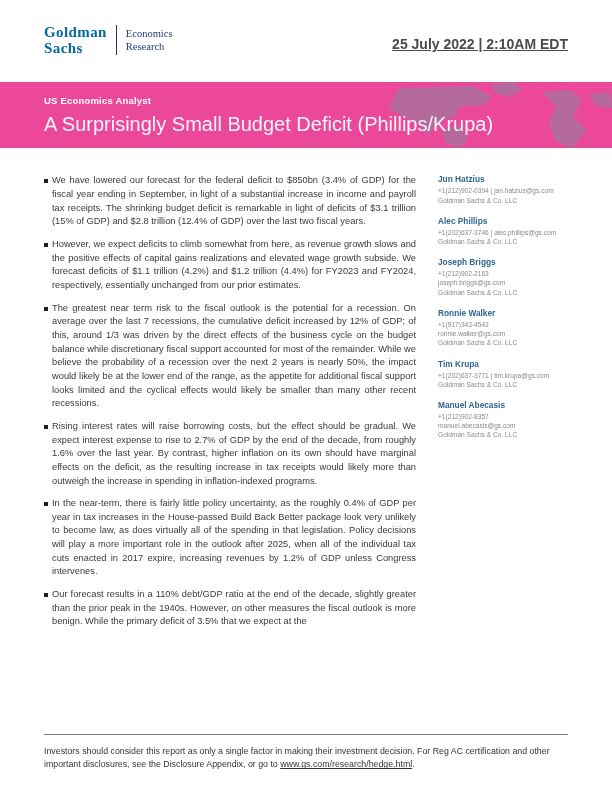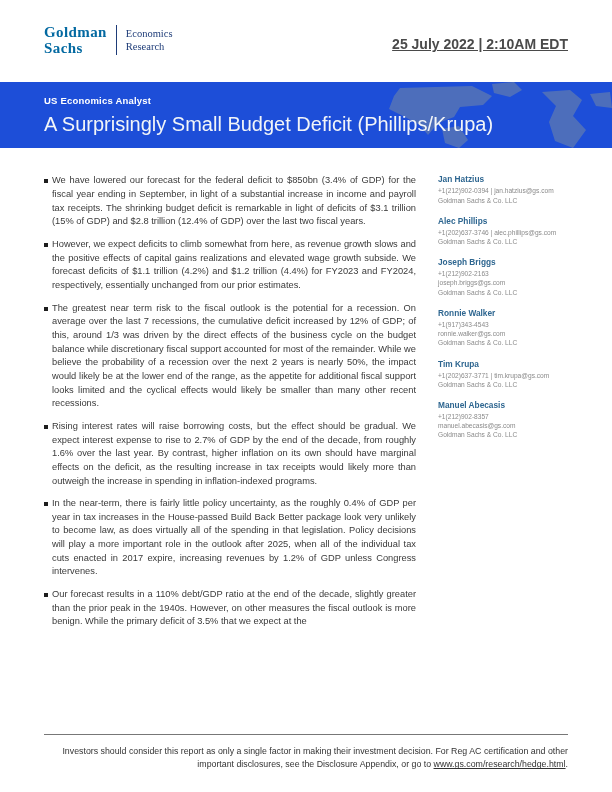--- a/index.html
+++ b/index.html
@@ -22,21 +22,21 @@
   }
   .logo-divider { width:1px; height:30px; background:#1e3c78; margin:0 9px; }
   .division {
     font-family:"Liberation Serif", serif; color:#1e3c78; font-size:10.5px;
     line-height:1.3;
   }
   .datetime { font-size:14px; color:#4a4a4a; font-weight:bold; margin-top:12px;text-decoration:underline; }
 
   
   .banner {
-    position:relative; margin-top:26px; background:#1d4ed8; height:66px;
+    position:relative; margin-top:26px; background:#ec4899; height:66px;
     padding:13px 44px 0 44px; overflow:hidden;
   }
   .banner-eyebrow {
     position:relative; z-index:2; color:#ffffff; font-size:9.5px;
     font-weight:bold; margin-bottom:7px; letter-spacing:.2px;
   }
   .banner-title {
     position:relative; z-index:2; color:#f2f5f8; font-size:20px; font-weight:400;
   }
   .map-svg { position:absolute; right:0; top:0; height:66px; z-index:1; }
@@ -56,21 +56,21 @@
   .analyst-contact {
     font-size:6.6px; color:#8a8a8a; line-height:1.4; white-space:pre-line;
     word-break:break-all;
   }
   .analyst-firm { font-size:6.6px; color:#8a8a8a; line-height:1.4; }
 
   
   .footer {
     position:absolute; left:44px; right:44px; bottom:20px;
     border-top:1px solid #777777; padding-top:10px;
-    font-size:8.8px; line-height:1.55; color:#333333;text-align:right;
+    font-size:8.8px; line-height:1.55; color:#333333;
   }
   .footer a { color:#333333; text-decoration:underline; cursor:pointer; }
 </style>
 </head>
 <body>
 
 <div class="page">
 
   <div class="header">
     <div class="logo-group">
@@ -125,21 +125,21 @@
         <div class="bullet-text">In the near-term, there is fairly little policy uncertainty, as the roughly 0.4% of GDP per year in tax increases in the House-passed Build Back Better package look very unlikely to become law, as does virtually all of the spending in that legislation. Policy decisions will play a more important role in the outlook after 2025, when all of the individual tax cuts enacted in 2017 expire, increasing revenues by 1.2% of GDP unless Congress intervenes.</div>
       </div>
       <div class="bullet">
         <span class="bullet-marker"></span>
         <div class="bullet-text">Our forecast results in a 110% debt/GDP ratio at the end of the decade, slightly greater than the prior peak in the 1940s. However, on other measures the fiscal outlook is more benign. While the primary deficit of 3.5% that we expect at the</div>
       </div>
     </div>
 
     <div class="sidebar">
       <div class="analyst">
-        <div class="analyst-name">Jan Hatzius</div>
+        <div class="analyst-name">Jun Hatzius</div>
         <div class="analyst-contact">+1(212)902-0394 | jan.hatzius@gs.com</div>
         <div class="analyst-firm">Goldman Sachs &amp; Co. LLC</div>
       </div>
       <div class="analyst">
         <div class="analyst-name">Alec Phillips</div>
         <div class="analyst-contact">+1(202)637-3746 | alec.phillips@gs.com</div>
         <div class="analyst-firm">Goldman Sachs &amp; Co. LLC</div>
       </div>
       <div class="analyst">
         <div class="analyst-name">Joseph Briggs</div>

